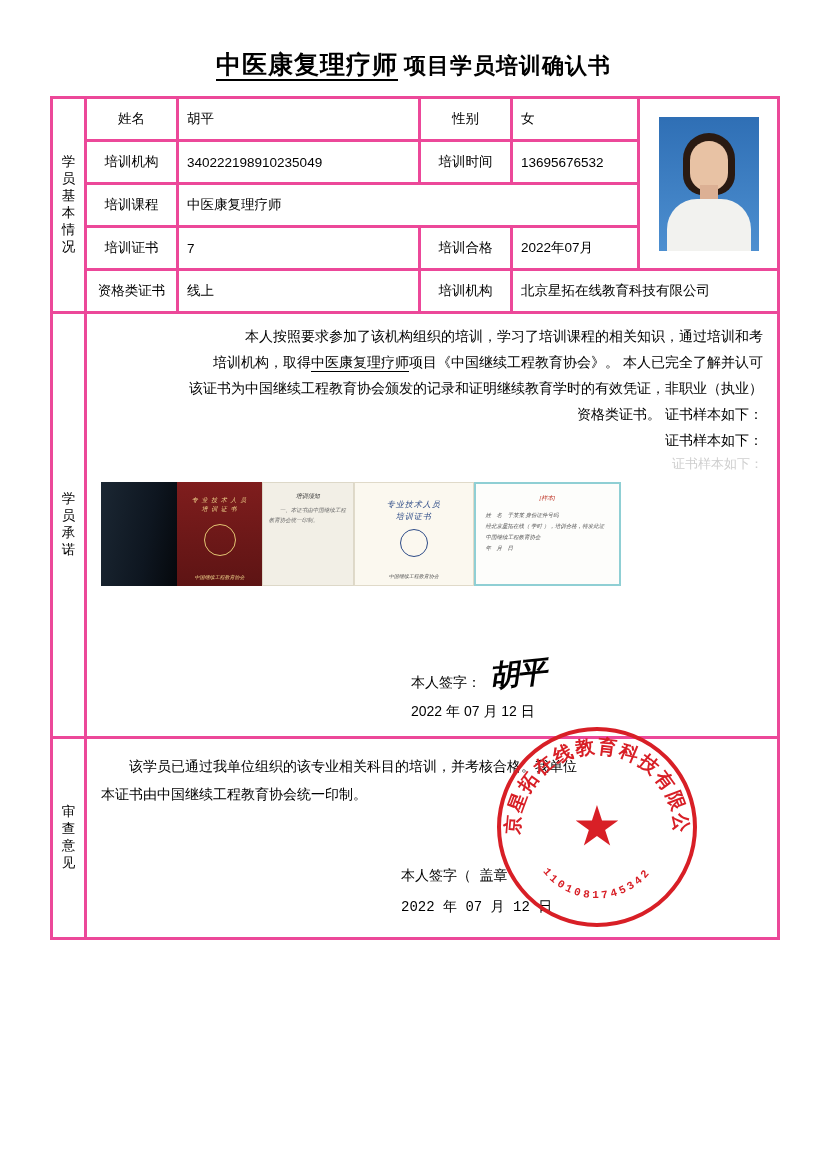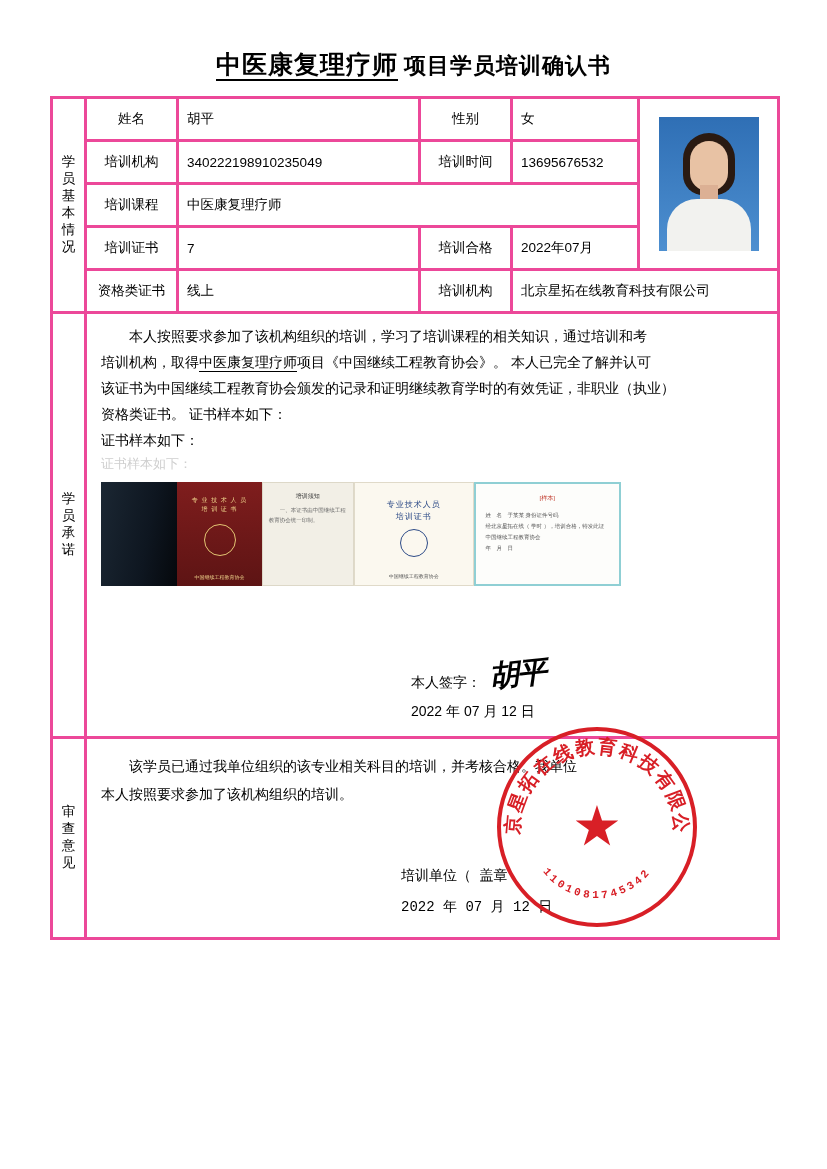--- a/index.html
+++ b/index.html
@@ -148,20 +148,21 @@
     vertical-align: top;
     height: 400px;
   }
   .ptext {
     font-size: 14px;
     line-height: 1.85;
     text-indent: 0;
   }
   .ptext p {
     margin: 0;
+    text-align: right;
   }
   .ptext .indent {
     text-indent: 28px;
   }
   .u {
     border-bottom: 1px solid #000;
     padding-bottom: 1px;
   }
   .ghost {
     color: #cfcfcf;
@@ -170,20 +171,21 @@
   }
 
   
   .samples {
     margin-top: 6px;
     margin-left: 0;
     display: flex;
     align-items: flex-start;
     height: 108px;
     width: 520px;
+    font-style: italic;
   }
   .s1 {
     width: 78px; height: 104px;
     background: linear-gradient(100deg,#1b2733 0%, #0e1620 60%, #05080c 100%);
   }
   .s2 {
     width: 86px; height: 104px;
     background: linear-gradient(#7f1d1d,#5d1414);
     position: relative;
     color: #f0d58c;
@@ -426,24 +428,24 @@
       <tr>
         <td class="vlabel">
           <span>审</span>
           <span>查</span>
           <span>意</span>
           <span>见</span>
         </td>
         <td class="review-cell" colspan="5">
           <div class="rtext">
             <p class="indent" style="margin:0"><span>该学员已通过我单位组织的该专业相关科目的培训，并考核合格。我单位</span></p>
-            <p style="margin:0"><span>本人按照要求参加了该机构组织的培训。</span></p>
+            <p style="margin:0"><span>本证书由中国继续工程教育协会统一印制。</span></p>
           </div>
           <div class="rsign">
-            <div>培训单位（ 盖章</div>
+            <div>本人签字（ 盖章</div>
             <div>2022 年 07 月 12 日</div>
           </div>
           <div class="stamp">
             <div class="star">★</div>
             <svg class="arc" viewBox="0 0 192 192">
               <defs>
                 <path id="arcTop" d="M 18,100 A 78,78 0 1 1 174,100"></path>
                 <path id="arcBottom" d="M 40,138 A 68,68 0 0 0 152,138"></path>
               </defs>
               <text><textPath href="#arcTop" startOffset="50%" text-anchor="middle">北京星拓在线教育科技有限公司</textPath></text>

